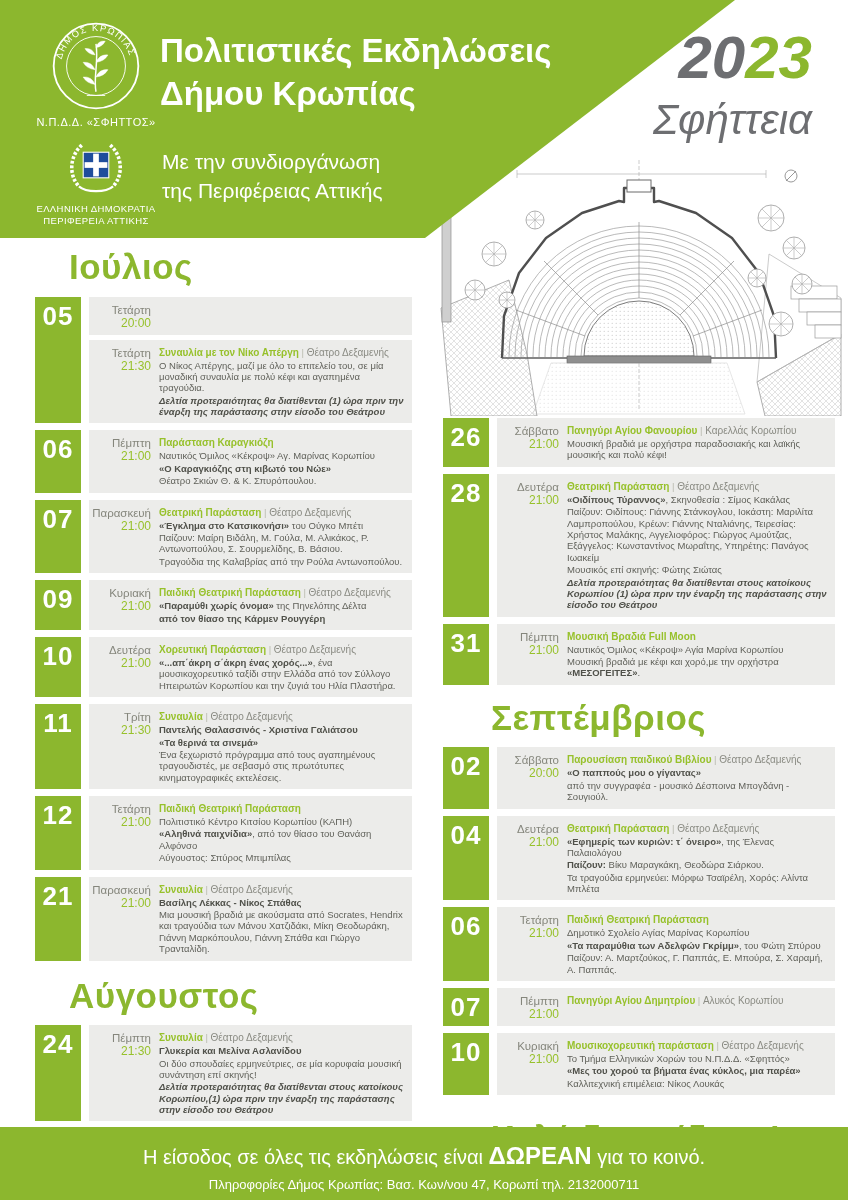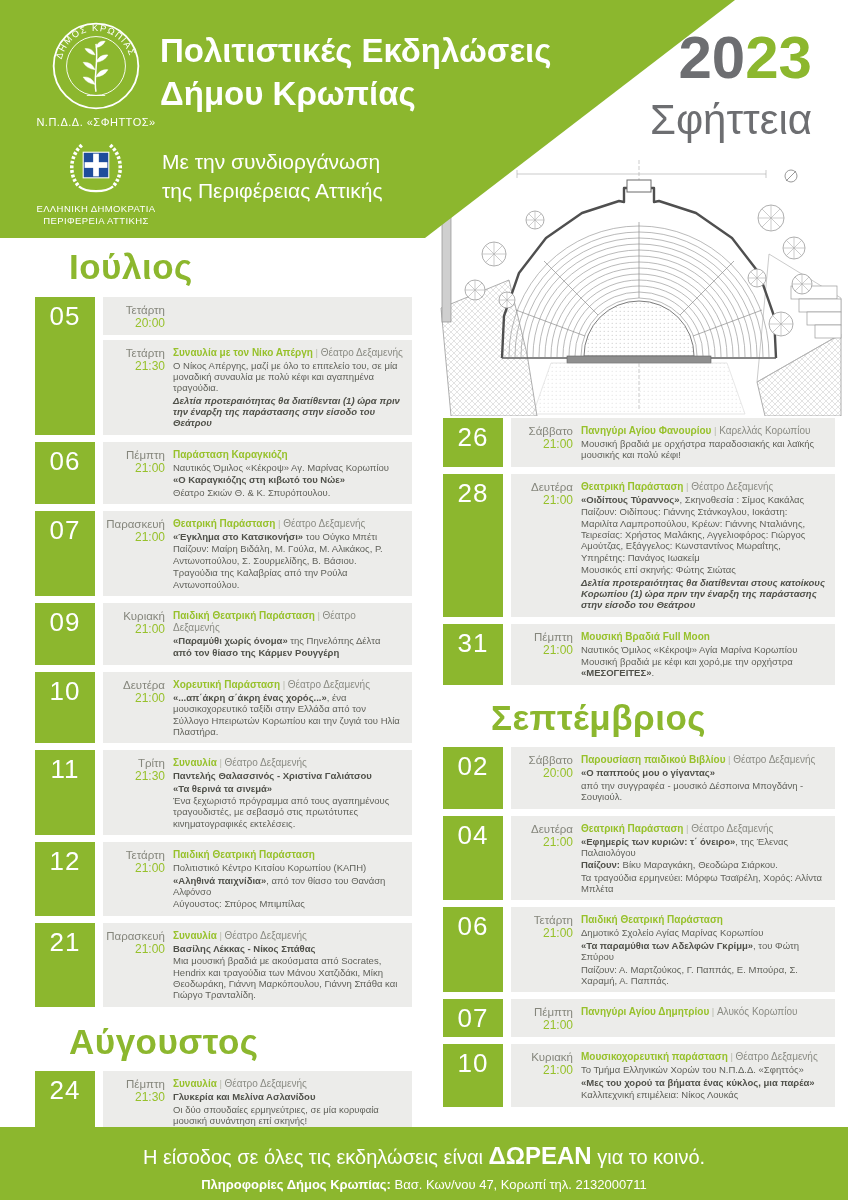--- a/index.html
+++ b/index.html
@@ -27,61 +27,61 @@
   }
   .seal{position:absolute;left:50px;top:20px;width:92px;height:92px;}
   .npdd{position:absolute;left:26px;top:116px;width:140px;text-align:center;
     font-size:11px;letter-spacing:.5px;}
   .emblem{position:absolute;left:60px;top:138px;width:72px;height:64px;}
   .republic{position:absolute;left:18px;top:203px;width:156px;text-align:center;
     font-size:9.5px;line-height:1.3;letter-spacing:.4px;}
   .main-title{position:absolute;left:160px;top:30px;font-size:33px;line-height:1.3;font-weight:700;}
   .sub-title{position:absolute;left:162px;top:147px;font-size:21px;line-height:1.4;font-weight:400;}
   
-  .yearblock{position:absolute;right:36px;top:28px;text-align:right;z-index:2;}
+  .yearblock{position:absolute;right:36px;top:28px;text-align:right;z-index:2;font-style:italic;}
   .year{font-size:60px;font-weight:bold;line-height:1;}
   .y-gray{color:var(--yeargray);}
   .y-green{color:var(--green);}
   .year-label{font-size:42px;color:var(--yeargray);margin-top:8px;}
   
   .amphi{position:absolute;left:438px;top:158px;width:407px;height:258px;z-index:1;}
   .tree circle{fill:#fff;stroke:#9a9a9a;stroke-width:.8;}
   .tree path{stroke:#ababab;stroke-width:.6;fill:none;}
   
   .col{position:absolute;z-index:2;}
   .col-left{left:35px;top:248px;width:377px;}
   .col-right{left:443px;top:418px;width:392px;}
   .month{color:var(--green);font-size:35px;font-weight:bold;line-height:1.1;
     margin:0 0 10px 34px;letter-spacing:.5px;}
   .month + .month, .group + .month{margin-top:16px;}
   .col-right .month{margin-left:48px;margin-top:14px;}
   .group{display:flex;margin-bottom:7px;align-items:stretch;}
-  .datebar{width:60px;flex:none;background:var(--green);color:#fff;
-    font-size:26px;font-weight:normal;text-align:center;padding-top:4px;
+  .datebar{width:46px;flex:none;background:var(--green);color:#fff;
+    font-size:26px;font-weight:bold;text-align:center;padding-top:4px;
     margin-right:8px;letter-spacing:1px;}
   .cards{flex:1;display:flex;flex-direction:column;gap:5px;}
   .card{background:var(--card);display:flex;padding:5px 8px 5px 0;}
   .dt{width:62px;flex:none;text-align:right;padding:2px 8px 0 0;}
   .day{font-size:11.5px;color:var(--daygray);}
   .time{font-size:12px;font-weight:normal;color:var(--green2);}
   .content{flex:1;font-size:9.5px;line-height:1.2;color:var(--body);padding-top:2px;}
   .content p{margin:0 0 1px 0;}
   .etype{color:var(--green2);font-weight:bold;font-size:10px;}
   .sep{color:#b9bbae;}
   .venue{color:var(--venuegray);font-size:10px;}
   .content .b{font-weight:bold;color:var(--bodybold);}
   .content .i{font-style:italic;}
   .closing{color:var(--green);font-size:32px;font-weight:bold;margin:24px 0 0 48px;letter-spacing:.5px;}
   
   .footer{position:absolute;left:0;right:0;bottom:0;height:73px;background:var(--green);
     color:#fff;text-align:center;z-index:6;}
   .footer-line1{margin-top:15px;font-size:20px;}
   .footer-line1 .em{font-weight:bold;font-size:24px;}
   .footer-line2{margin-top:7px;font-size:13px;}
-  .footer-line2 .lbl{font-weight:bold;}
+  .footer-line2 .lbl{font-weight:normal;}
 </style>
 </head>
 <body>
 
 <div class="poster">
 
   <svg class="amphi" viewBox="0 0 405 258" aria-hidden="true">
     <defs>
       <pattern id="xh" width="6" height="6" patternUnits="userSpaceOnUse">
         <path d="M0 0L6 6M6 0L0 6" stroke="#c6c6c6" stroke-width="0.5"></path>

